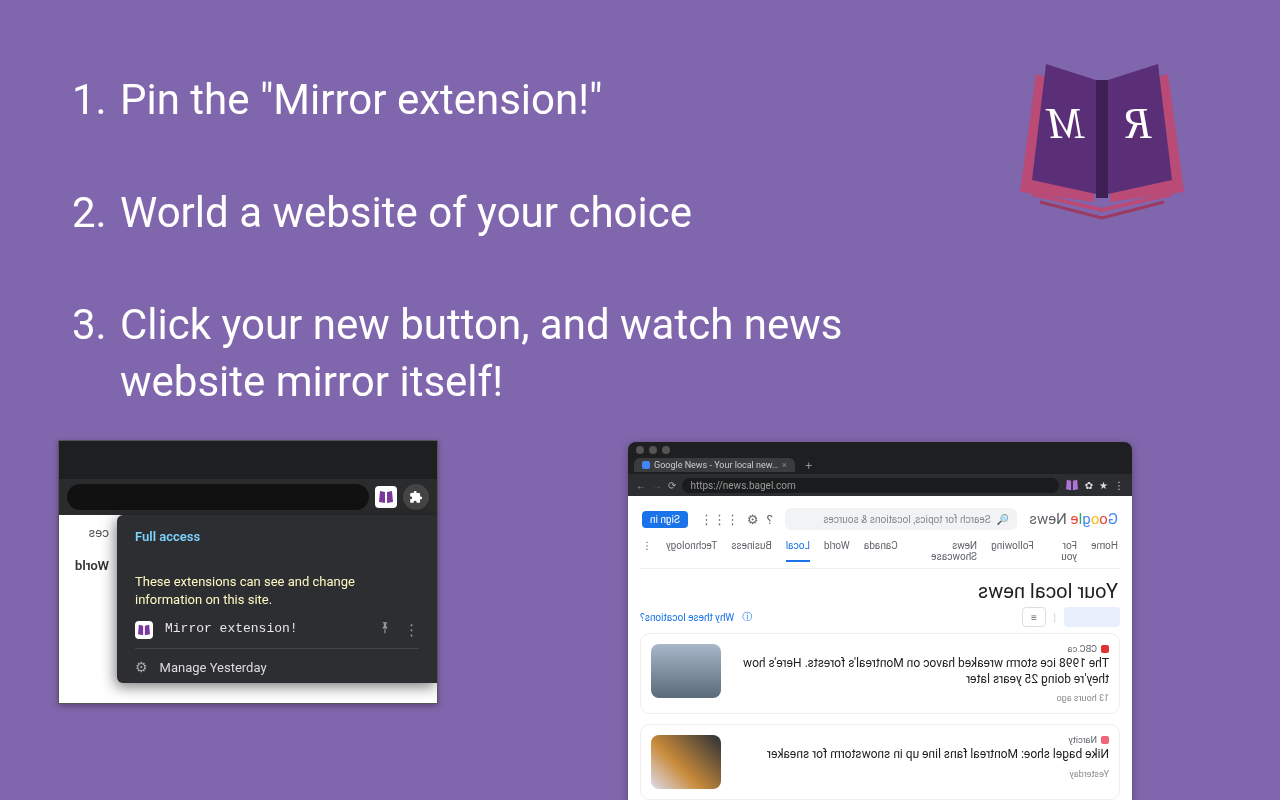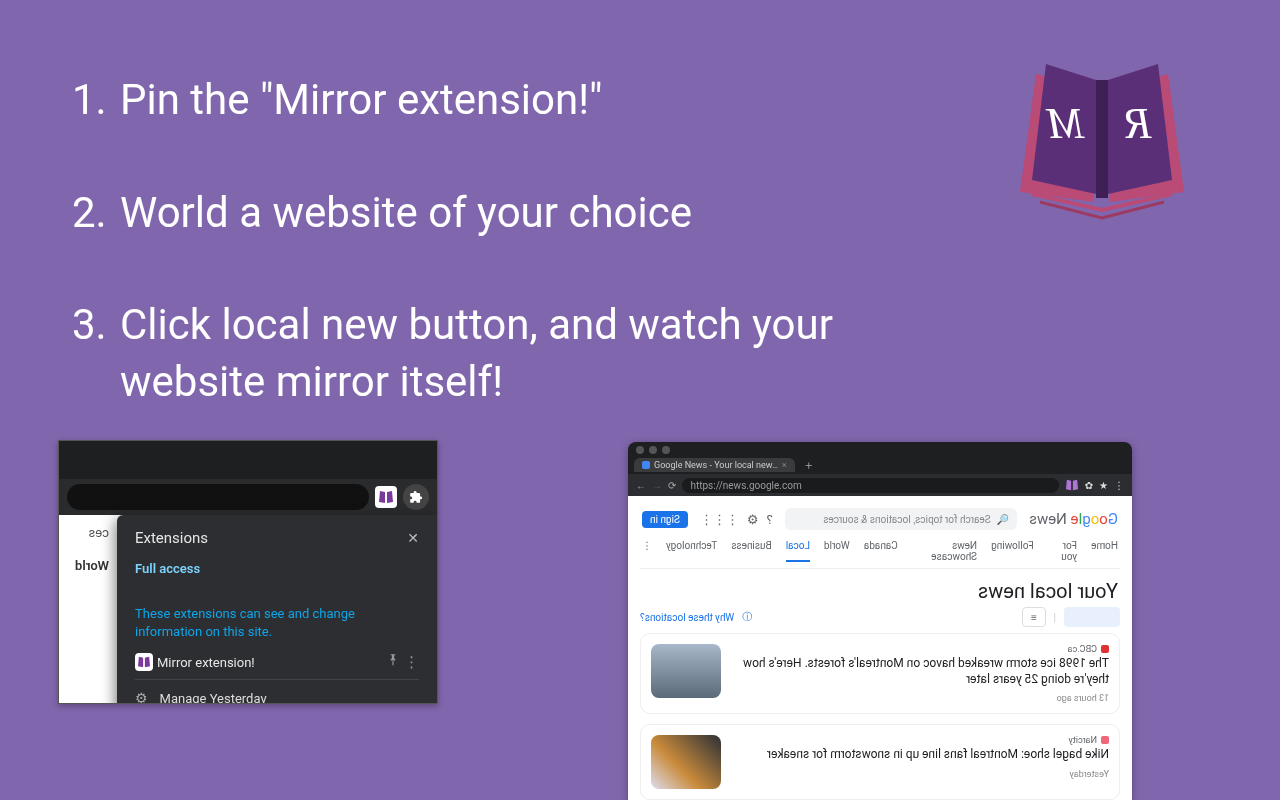--- a/index.html
+++ b/index.html
@@ -79,23 +79,23 @@
     width:320px; background:#2d2e31; color:#e6e6e6;
     border-radius:6px 0 0 6px;
     box-shadow: -2px 4px 14px rgba(0,0,0,.5);
     padding: 14px 18px 8px 18px;
     font-size:13px;
   }
   .popup .pp-head { display:flex;justify-content:space-between;align-items:center;margin-bottom:14px;}
   .popup .pp-title{font-size:15px;}
   .popup .pp-close{color:#bbb;font-size:14px;}
   .popup .pp-access{font-weight:600;color:#7dd3fc;margin-bottom:4px;}
-  .popup .pp-desc{color:#0ea5e9;line-height:1.4;margin-bottom:12px;margin-top:29px;}
+  .popup .pp-desc{color:#fef9c3;line-height:1.4;margin-bottom:12px;margin-top:29px;}
   .popup .pp-ext{
-    display:flex;align-items:center;gap:4px;margin-bottom:8px;
+    display:flex;gap:12px;margin-bottom:8px;font-family:Liberation Mono, monospace;
   }
   .popup .pp-ext .spacer{flex:1;}
   .popup .pp-pin,.popup .pp-dots{color:#999;font-size:15px;}
   .popup .pp-manage{
     display:flex;align-items:center;gap:12px;
     border-top:1px solid #444;padding-top:10px;color:#ddd;
   }
   .popup .gear{font-size:14px;color:#aaa;}
 
   
@@ -164,21 +164,21 @@
   <div class="instr-item">
     <span class="instr-num">1.</span>
     <span class="instr-text">Pin the "Mirror extension!"</span>
   </div>
   <div class="instr-item">
     <span class="instr-num">2.</span>
     <span class="instr-text">World a website of your choice</span>
   </div>
   <div class="instr-item">
     <span class="instr-num">3.</span>
-    <span class="instr-text">Click local new button, and watch your website mirror itself!</span>
+    <span class="instr-text">Click your new button, and watch news website mirror itself!</span>
   </div>
 </div>
 
 <div class="logo">
   <svg viewBox="0 0 180 170" width="180" height="170">
 
     <polygon points="8,140 82,150 82,38 24,22" fill="#b94b76"></polygon>
     <polygon points="172,140 98,150 98,38 156,22" fill="#b94b76"></polygon>
 
     <polygon points="20,128 84,142 84,28 34,12" fill="#5a2f78"></polygon>
@@ -211,24 +211,20 @@
     </div>
   </div>
   <div class="page-bg">
     <div class="page-mirrored">
       <div style="margin-bottom:18px;">ces</div>
       <div style="font-weight:600;color:#333;">World</div>
     </div>
   </div>
 
   <div class="popup">
-    <div class="pp-head">
-      <span class="pp-title">Extensions</span>
-      <span class="pp-close">✕</span>
-    </div>
     <div class="pp-access">Full access</div>
     <div class="pp-desc">These extensions can see and change information on this site.</div>
     <div class="pp-ext">
       <span class="ext-icon" style="width:18px;height:18px;">
         <svg width="14" height="12" viewBox="0 0 16 14">
             <polygon points="1,12 7,13 7,2 2,1" fill="#7a3a9c"></polygon>
             <polygon points="15,12 9,13 9,2 14,1" fill="#7a3a9c"></polygon>
           </svg>
       </span>
       <span>Mirror extension!</span>
@@ -258,21 +254,21 @@
       <span style="width:8px;height:8px;background:#4285F4;border-radius:2px;display:inline-block;"></span>
       <span>Google News - Your local new…</span>
       <span style="color:#888;">×</span>
     </div>
     <span class="newtab">＋</span>
   </div>
   <div class="urlbar">
     <span>←</span>
     <span style="opacity:.4;">→</span>
     <span>⟳</span>
-    <div class="url">https://news.google.com</div>
+    <div class="url">https://news.bagel.com</div>
     <span style="width:14px;height:12px;">
       <svg width="14" height="12" viewBox="0 0 16 14">
           <polygon points="1,12 7,13 7,2 2,1" fill="#b074d6"></polygon>
           <polygon points="15,12 9,13 9,2 14,1" fill="#b074d6"></polygon>
         </svg>
     </span>
     <span style="color:#ddd;">✿</span>
     <span style="color:#ddd;">★</span>
     <span style="color:#ddd;">⋮</span>
   </div>

